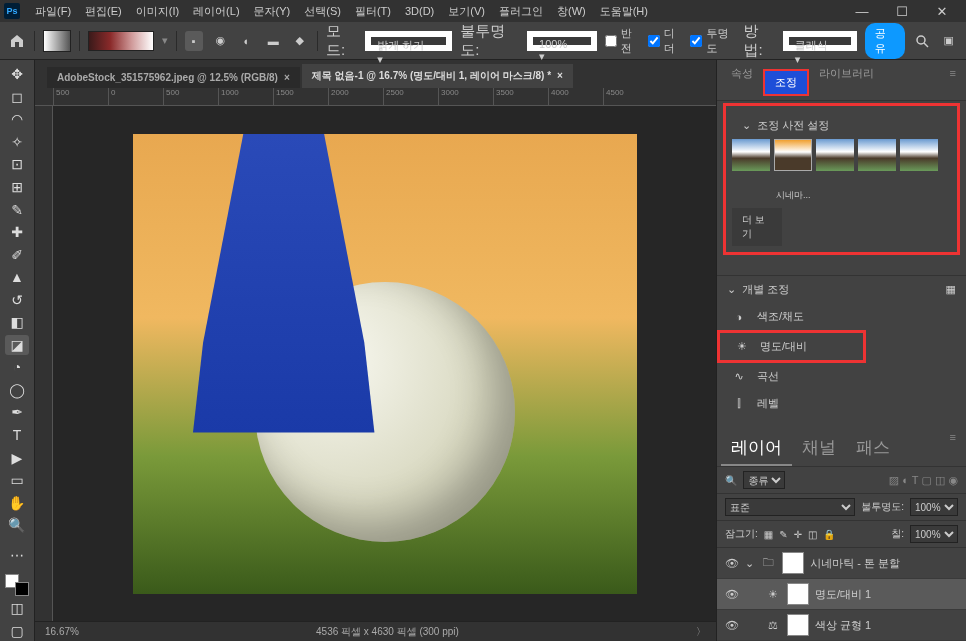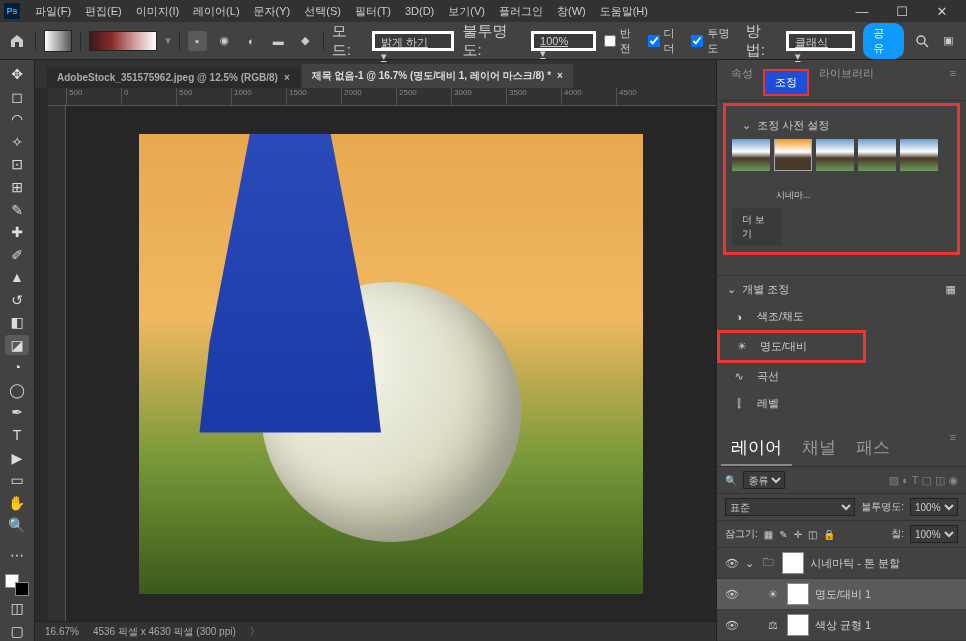--- a/index.html
+++ b/index.html
@@ -10,45 +10,45 @@
 .titlebar .spacer { flex: 1; }
 .titlebar .win-btn { width: 40px; height: 22px; display: flex; align-items: center; justify-content: center; font-size: 13px; cursor: pointer; }
 .optbar { height: 38px; background: #424242; display: flex; align-items: center; padding: 0 8px; gap: 8px; border-bottom: 1px solid #222; }
 .optbar .home { width: 20px; height: 20px; display: flex; align-items: center; justify-content: center; cursor: pointer; }
 .optbar .sep { width: 1px; height: 20px; background: #2a2a2a; }
 .optbar .sw { width: 30px; height: 22px; background: linear-gradient(90deg,#fff,#555); border: 1px solid #222; }
 .optbar .grad { width: 72px; height: 20px; background: linear-gradient(90deg,#3a1a1a,#8a2a2a,#d09a9a,#fff); border: 1px solid #222; }
 .optbar .iconbtn { width: 20px; height: 20px; display: flex; align-items: center; justify-content: center; border: 1px solid transparent; cursor: pointer; }
 .optbar .iconbtn.active { background: #5a5a5a; border-radius: 3px; }
 .optbar .lbl { font-size: 15px; color: #ccc; }
-.optbar .sel { background: #3a3a3a; border: 3px solid #ffffff; color: #ccc; padding: 1px 18px 1px 6px; font-size: 11px; height: 20px; position: relative; text-decoration: underline; }
+.optbar .sel { background: #3a3a3a; border: 6px solid #ffffff; color: #ccc; padding: 1px 18px 1px 6px; font-size: 11px; height: 20px; position: relative; }
 .optbar .chk { display: flex; align-items: center; gap: 4px; }
 .optbar .chk input { width: 12px; height: 12px; }
 .optbar .share { background: #0d99ff; color: #fff; padding: 3px 10px; border-radius: 10px; font-size: 11px; cursor: pointer; }
 .main { display: flex; height: calc(641px - 60px); }
 .toolbar { width: 35px; background: #424242; display: flex; flex-direction: column; align-items: center; padding-top: 4px; gap: 2px; border-right: 1px solid #222; }
 .toolbar .tool { width: 24px; height: 22px; display: flex; align-items: center; justify-content: center; cursor: pointer; color: #ddd; font-size: 14px; }
 .toolbar .tool.active { background: #5a5a5a; border-radius: 3px; }
 .toolbar .fgbg { margin-top: 6px; position: relative; width: 24px; height: 24px; }
 .toolbar .fgbg .fg { position: absolute; top: 0; left: 0; width: 14px; height: 14px; background: #fff; border: 1px solid #888; }
 .toolbar .fgbg .bg { position: absolute; bottom: 0; right: 0; width: 14px; height: 14px; background: #000; border: 1px solid #888; }
 .canvas-area { flex: 1; display: flex; flex-direction: column; background: #2a2a2a; min-width: 0; }
 .doc-tabs { height: 28px; background: #323232; display: flex; align-items: flex-end; padding-left: 12px; gap: 2px; }
 .doc-tab { padding: 5px 10px; font-size: 10px; color: #aaa; background: #2a2a2a; cursor: pointer; white-space: nowrap; font-weight: bold; }
 .doc-tab.active { background: #424242; color: #ddd; }
 .doc-tab .x { margin-left: 6px; cursor: pointer; }
-.rulers { flex: 1; display: flex; flex-direction: column; background: #262626; position: relative; margin-left: 13px; }
+.rulers { flex: 1; display: flex; flex-direction: column; background: #262626; position: relative; }
 .ruler-h { height: 18px; background: #323232; border-bottom: 1px solid #555; display: flex; font-size: 8px; color: #888; padding-left: 18px; overflow: hidden; }
 .ruler-h span { width: 55px; border-left: 1px solid #555; padding-left: 2px; }
 .ruler-v { width: 18px; background: #323232; border-right: 1px solid #555; position: absolute; left: 0; top: 18px; bottom: 0; font-size: 8px; color: #888; writing-mode: vertical-lr; }
 .canvas { position: absolute; left: 18px; right: 0; top: 18px; bottom: 0; display: flex; align-items: center; justify-content: center; }
 .image-frame { width: 504px; height: 460px; background: linear-gradient(180deg,#e8a850 0%,#f0b860 40%,#7a9a3a 70%,#3a5a1a 100%); position: relative; overflow: hidden; }
 .image-frame::before { content: ""; position: absolute; top: 38%; left: 50%; width: 260px; height: 260px; background: radial-gradient(circle at 30% 30%,#f8f8f0 0%,#e8e8d8 30%,#d8d8c0 60%); border-radius: 50%; transform: translate(-50%,-10%); box-shadow: inset -20px -20px 40px rgba(0,0,0,0.3); }
 .image-frame::after { content: ""; position: absolute; top: 0; left: 10%; width: 40%; height: 65%; background: linear-gradient(180deg,#2a4ab8 0%,#1a3aa8 100%); clip-path: polygon(30% 0,70% 0,90% 70%,95% 100%,5% 100%,10% 70%); }
-.statusbar { height: 20px; background: #323232; display: flex; align-items: center; padding: 0 10px; font-size: 10px; color: #aaa; gap: 14px; border-top: 1px solid #222; }
+.statusbar { height: 20px; background: #323232; display: flex; align-items: center; padding: 0 10px; font-size: 10px; color: #aaa; gap: 14px; border-top: 1px solid #222; justify-content: space-between; }
 .panels { width: 250px; background: #424242; display: flex; flex-direction: column; border-left: 1px solid #222; gap: 14px; }
 .panel-tabs { display: flex; height: 26px; align-items: center; padding: 0 4px; }
 .panel-tab { padding: 4px 10px; font-size: 11px; color: #999; cursor: pointer; }
 .panel-tab.active { color: #fff; border: 2px solid #e33; background: #1d4ed8; margin-top: 18px; }
 .panel-section { border-top: 1px solid #333; }
 .section-head { padding: 6px 10px; font-size: 11px; display: flex; align-items: center; gap: 6px; cursor: pointer; }
 .redbox { border: 3px solid #e33; margin: 2px 6px 6px 6px; padding: 6px; }
 .presets { display: flex; gap: 4px; }
 .preset-thumb { width: 38px; height: 32px; background: linear-gradient(180deg,#6a9ad0 0%,#fff 40%,#4a3a2a 60%,#6a9a5a 100%); cursor: pointer; }
 .preset-thumb.sel { border: 1px solid #aaa; }

